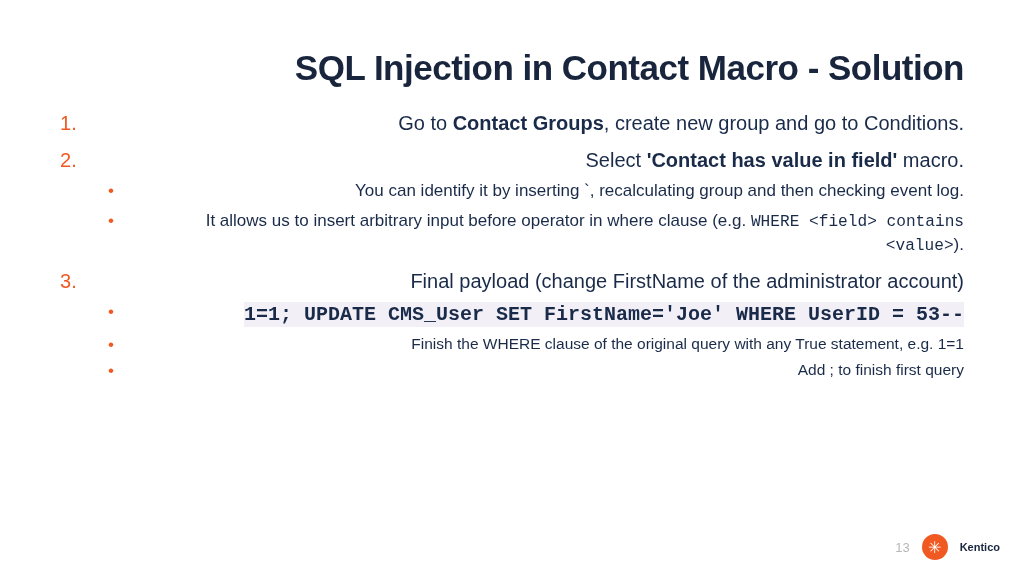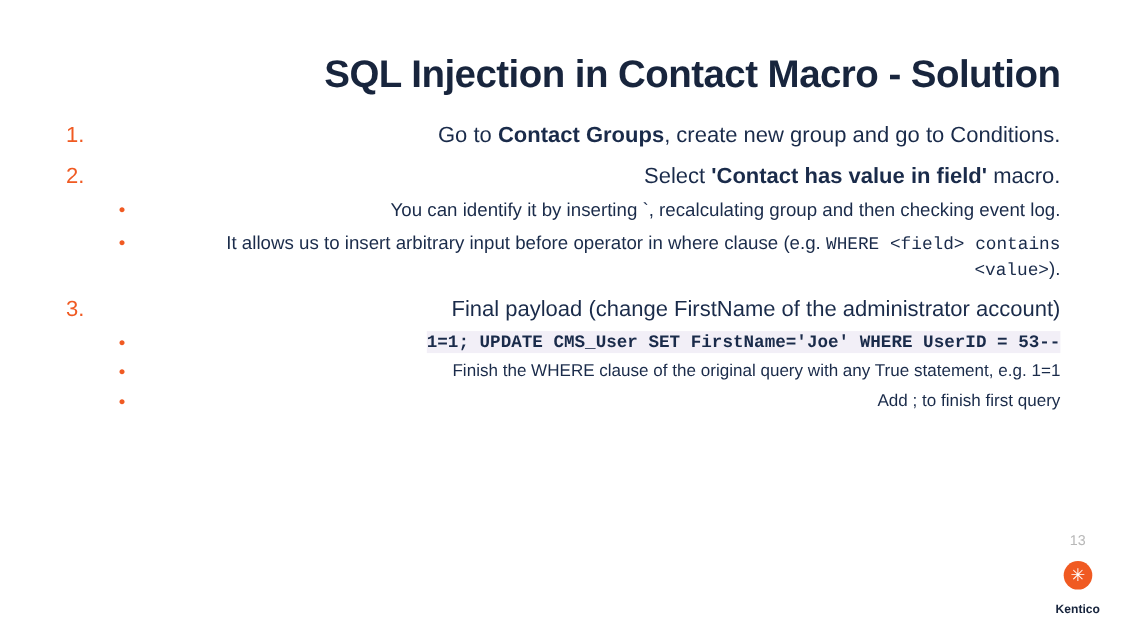--- a/index.html
+++ b/index.html
@@ -64,32 +64,31 @@
     margin-bottom: 6px;
   }
   .bold { font-weight: 700; }
   .mono {
     font-family: Consolas, "Courier New", monospace;
     font-size: 0.95em;
   }
   .code-hl {
     font-family: Consolas, "Courier New", monospace;
     background: #f2eff7;
-    font-size: 16px;
+    font-size: 20px;
     font-weight: 600;
     padding: 1px 0;
   }
   .footer {
     position: absolute;
     bottom: 16px;
     right: 24px;
     display: flex;
     align-items: center;
     gap: 12px;
-    flex-direction: column;
   }
   .page-num {
     font-size: 13px;
     color: #b8b8b8;
   }
   .logo-badge {
     width: 26px;
     height: 26px;
     background: #f05a22;
     border-radius: 50%;

